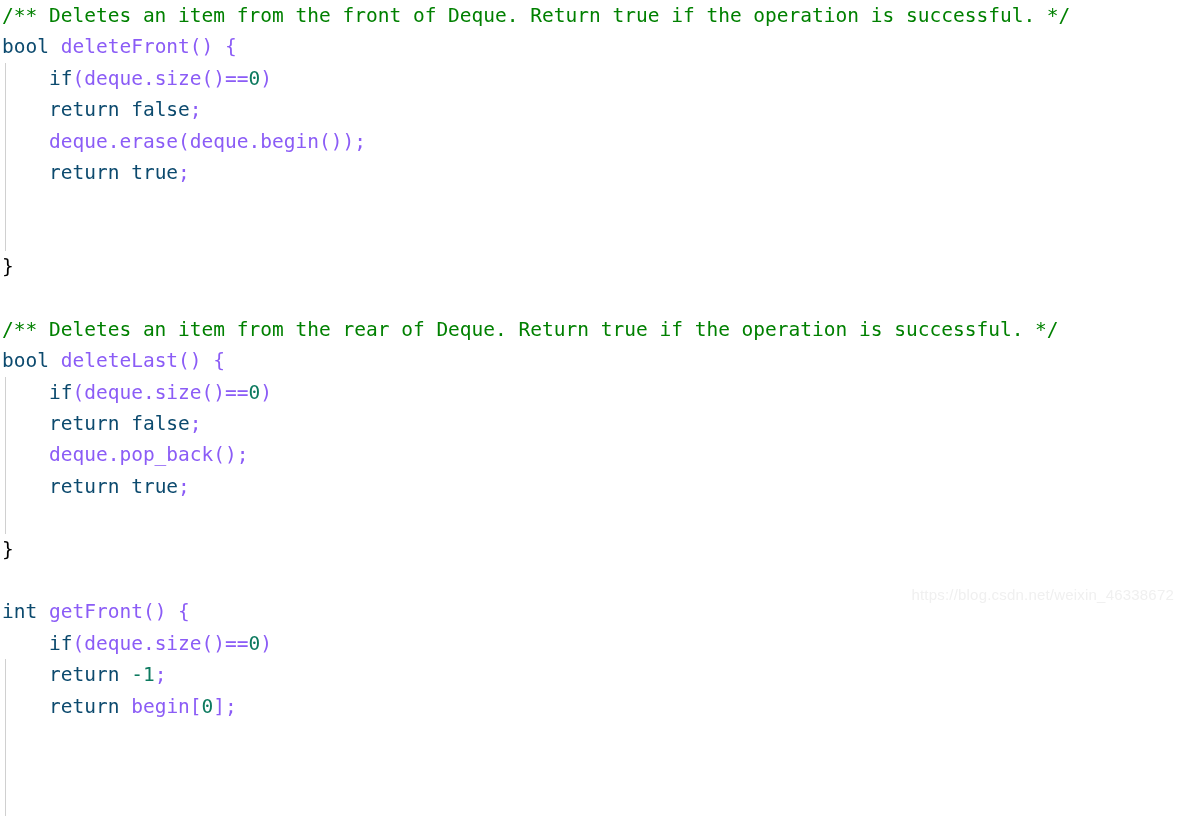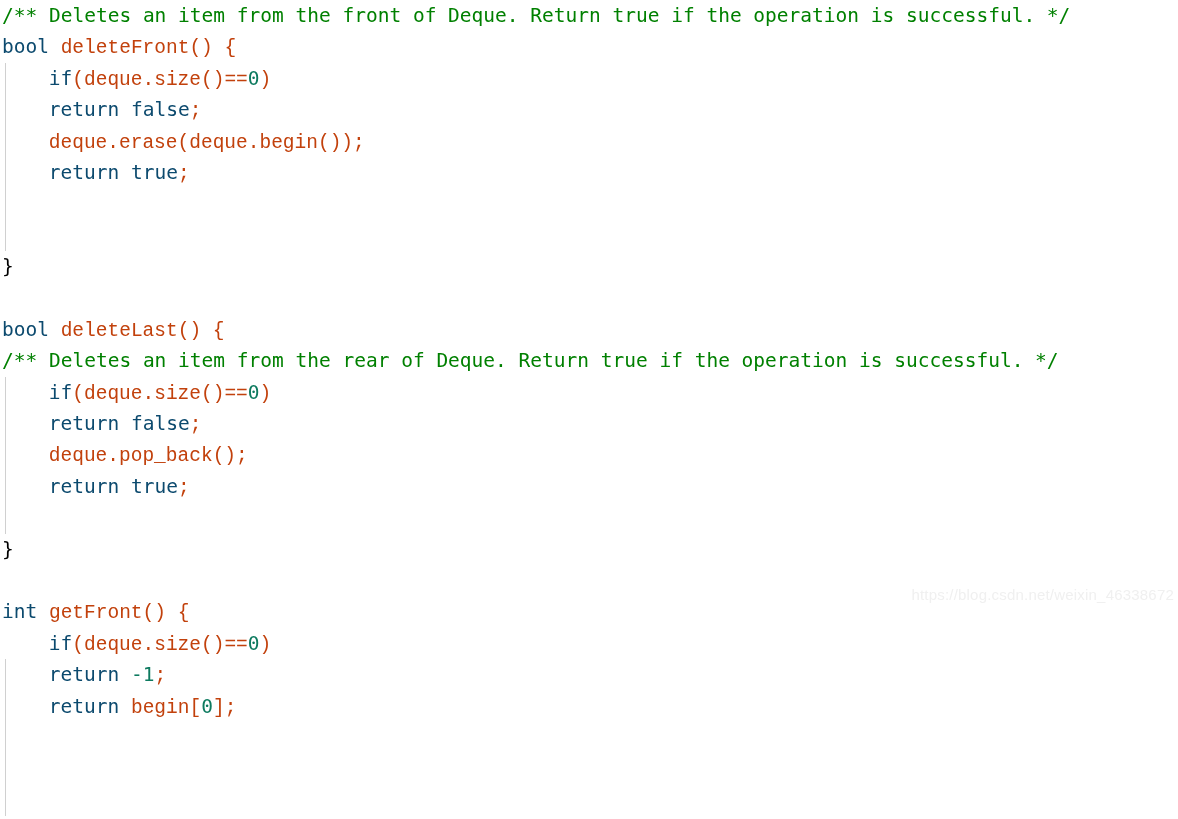--- a/index.html
+++ b/index.html
@@ -32,21 +32,21 @@
     letter-spacing: 0px;
     white-space: pre;
     padding-left: 2px;
     color: #000000;
     font-family: "DejaVu Sans Mono", "Liberation Mono", monospace;
   }
 
   
   .tok-comment  { color: #008000; }
   .tok-keyword  { color: #0c4a6e; }
-  .tok-plain    { color: #c2410c; font-family: Liberation Mono, monospace; }
+  .tok-plain    { color: #8b5cf6; }
   .tok-number   { color: #0d7a5f; }
   .tok-brace    { color: #000000; }
 
   
   .indent-guide {
     position: absolute;
     width: 1px;
     background: #d0d0d0;
     left: 5px;
   }
@@ -72,22 +72,22 @@
       <div class="code-line" style="height: 31.4px; line-height: 31.4px;"><span class="tok-comment">/** Deletes an item from the front of Deque. Return true if the operation is successful. */</span></div>
       <div class="code-line" style="height: 31.4px; line-height: 31.4px;"><span class="tok-keyword">bool</span><span class="tok-plain"> deleteFront() {</span></div>
       <div class="code-line" style="height: 31.4px; line-height: 31.4px;"><span class="tok-plain">    </span><span class="tok-keyword">if</span><span class="tok-plain">(deque.size()==</span><span class="tok-number">0</span><span class="tok-plain">)</span></div>
       <div class="code-line" style="height: 31.4px; line-height: 31.4px;"><span class="tok-plain">    </span><span class="tok-keyword">return false</span><span class="tok-plain">;</span></div>
       <div class="code-line" style="height: 31.4px; line-height: 31.4px;"><span class="tok-plain">    deque.erase(deque.begin());</span></div>
       <div class="code-line" style="height: 31.4px; line-height: 31.4px;"><span class="tok-plain">    </span><span class="tok-keyword">return true</span><span class="tok-plain">;</span></div>
       <div class="code-line" style="height: 31.4px; line-height: 31.4px;">&nbsp;</div>
       <div class="code-line" style="height: 31.4px; line-height: 31.4px;">&nbsp;</div>
       <div class="code-line" style="height: 31.4px; line-height: 31.4px;"><span class="tok-brace">}</span></div>
       <div class="code-line" style="height: 31.4px; line-height: 31.4px;">&nbsp;</div>
+      <div class="code-line" style="height: 31.4px; line-height: 31.4px;"><span class="tok-comment">/** Deletes an item from the rear of Deque. Return true if the operation is successful. */</span></div>
       <div class="code-line" style="height: 31.4px; line-height: 31.4px;"><span class="tok-keyword">bool</span><span class="tok-plain"> deleteLast() {</span></div>
-      <div class="code-line" style="height: 31.4px; line-height: 31.4px;"><span class="tok-comment">/** Deletes an item from the rear of Deque. Return true if the operation is successful. */</span></div>
       <div class="code-line" style="height: 31.4px; line-height: 31.4px;"><span class="tok-plain">    </span><span class="tok-keyword">if</span><span class="tok-plain">(deque.size()==</span><span class="tok-number">0</span><span class="tok-plain">)</span></div>
       <div class="code-line" style="height: 31.4px; line-height: 31.4px;"><span class="tok-plain">    </span><span class="tok-keyword">return false</span><span class="tok-plain">;</span></div>
       <div class="code-line" style="height: 31.4px; line-height: 31.4px;"><span class="tok-plain">    deque.pop_back();</span></div>
       <div class="code-line" style="height: 31.4px; line-height: 31.4px;"><span class="tok-plain">    </span><span class="tok-keyword">return true</span><span class="tok-plain">;</span></div>
       <div class="code-line" style="height: 31.4px; line-height: 31.4px;">&nbsp;</div>
       <div class="code-line" style="height: 31.4px; line-height: 31.4px;"><span class="tok-brace">}</span></div>
       <div class="code-line" style="height: 31.4px; line-height: 31.4px;">&nbsp;</div>
       <div class="code-line" style="height: 31.4px; line-height: 31.4px;"><span class="tok-keyword">int</span><span class="tok-plain"> getFront() {</span></div>
       <div class="code-line" style="height: 31.4px; line-height: 31.4px;"><span class="tok-plain">    </span><span class="tok-keyword">if</span><span class="tok-plain">(deque.size()==</span><span class="tok-number">0</span><span class="tok-plain">)</span></div>
       <div class="code-line" style="height: 31.4px; line-height: 31.4px;"><span class="tok-plain">    </span><span class="tok-keyword">return</span><span class="tok-plain"> </span><span class="tok-number">-1</span><span class="tok-plain">;</span></div>

